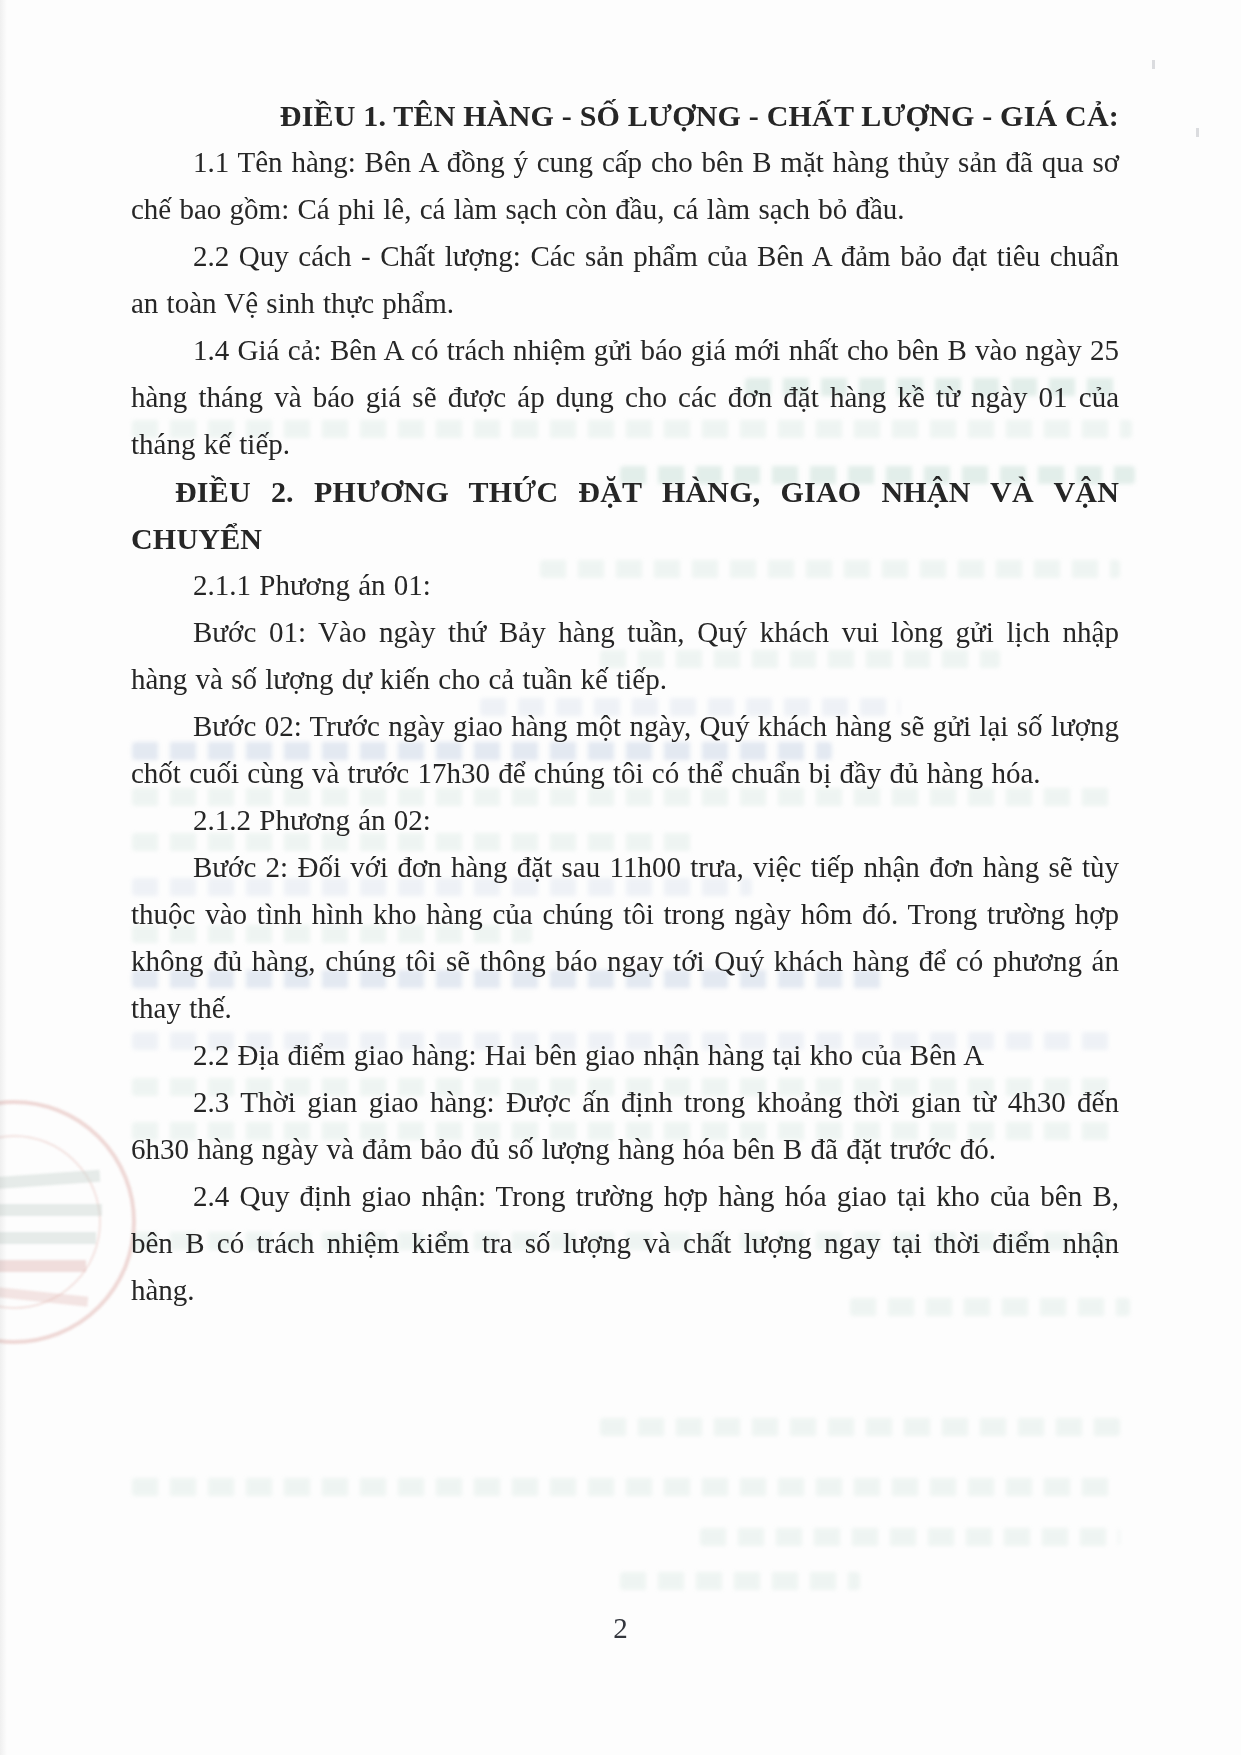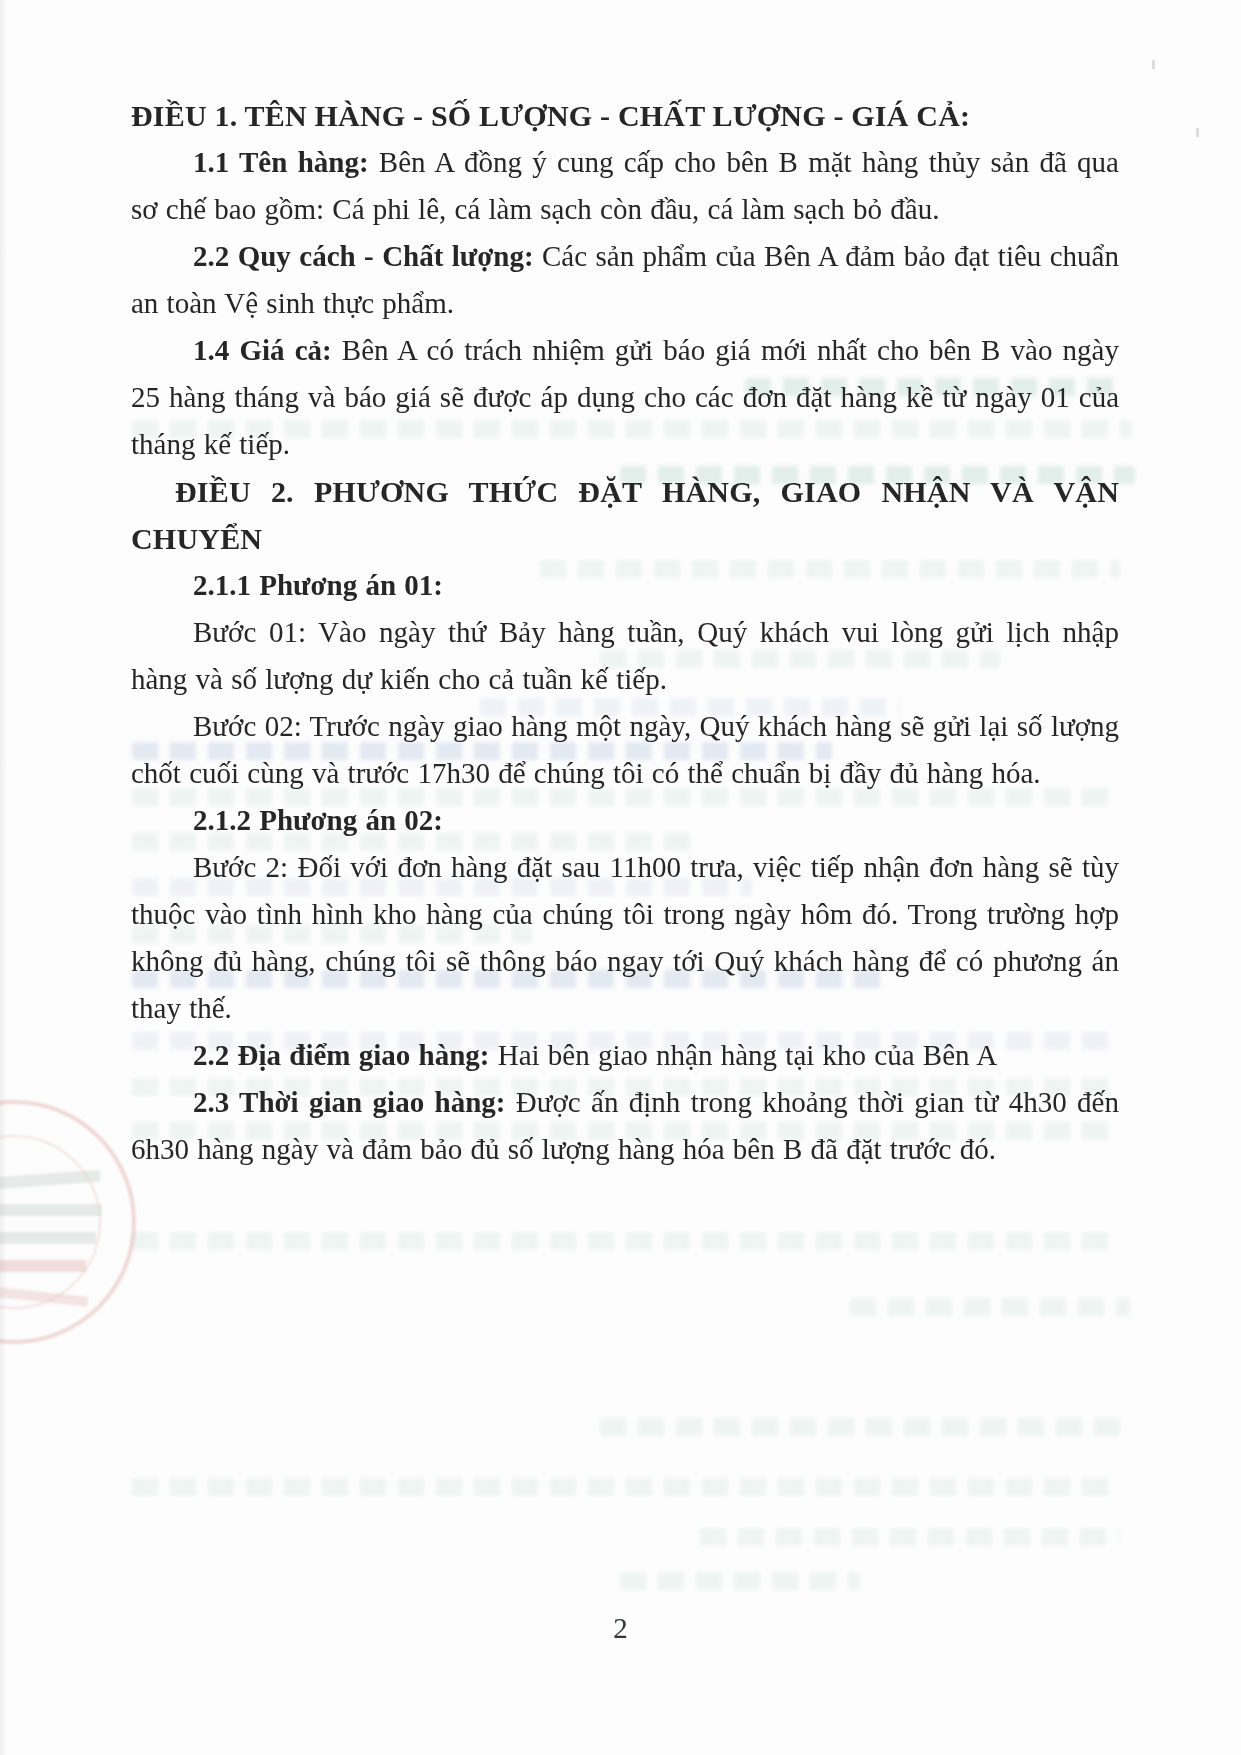--- a/index.html
+++ b/index.html
@@ -14,28 +14,28 @@
   .page{
     position:absolute;inset:0;
     padding:92px 122px 0 131px;
     box-sizing:border-box;
   }
   .content{position:relative;z-index:2;}
   h2{
     font-size:30px;line-height:47px;margin:0;
     font-weight:bold;letter-spacing:.2px;
   }
-  .h-center{text-align:left;}
+  .h-center{text-align:right;}
   .h-indent{text-align:justify;text-indent:44px;}
   p.para{
     font-size:29px;line-height:47px;margin:0;
     text-align:justify;text-indent:62px;
     word-spacing:1px;
   }
-  p.para b{font-weight:bold;}
+  p.para b{font-weight:normal;}
   .page-number{
     position:absolute;left:0;right:0;top:1612px;
     text-align:center;font-size:29px;color:#33363d;z-index:2;
   }
   
   .artifacts{position:absolute;inset:0;z-index:1;pointer-events:none;}
   .bt{
     position:absolute;height:18px;
     filter:blur(2px);opacity:.5;
     background:repeating-linear-gradient(90deg,var(--btc) 0 26px,transparent 26px 38px);
@@ -120,17 +120,18 @@
 
     <p class="para"><b>2.1.2 Phương án 02:</b><span></span></p>
 
 
     <p class="para"><b></b><span>Bước 2: Đối với đơn hàng đặt sau 11h00 trưa, việc tiếp nhận đơn hàng sẽ tùy thuộc vào tình hình kho hàng của chúng tôi trong ngày hôm đó. Trong trường hợp không đủ hàng, chúng tôi sẽ thông báo ngay tới Quý khách hàng để có phương án thay thế.</span></p>
 
     <p class="para"><b>2.2 Địa điểm giao hàng:</b><span> Hai bên giao nhận hàng tại kho của Bên A</span></p>
 
     <p class="para"><b>2.3 Thời gian giao hàng:</b><span> Được ấn định trong khoảng thời gian từ 4h30 đến 6h30 hàng ngày và đảm bảo đủ số lượng hàng hóa bên B đã đặt trước đó.</span></p>
 
+    <p class="para"><b>2.4 Quy định giao nhận:</b><span> Trong trường hợp hàng hóa giao tại kho của bên B, bên B có trách nhiệm kiểm tra số lượng và chất lượng ngay tại thời điểm nhận hàng.</span></p>
 
   </div>
 
   <div class="page-number">2</div>
 </div>
 
 </body></html>

